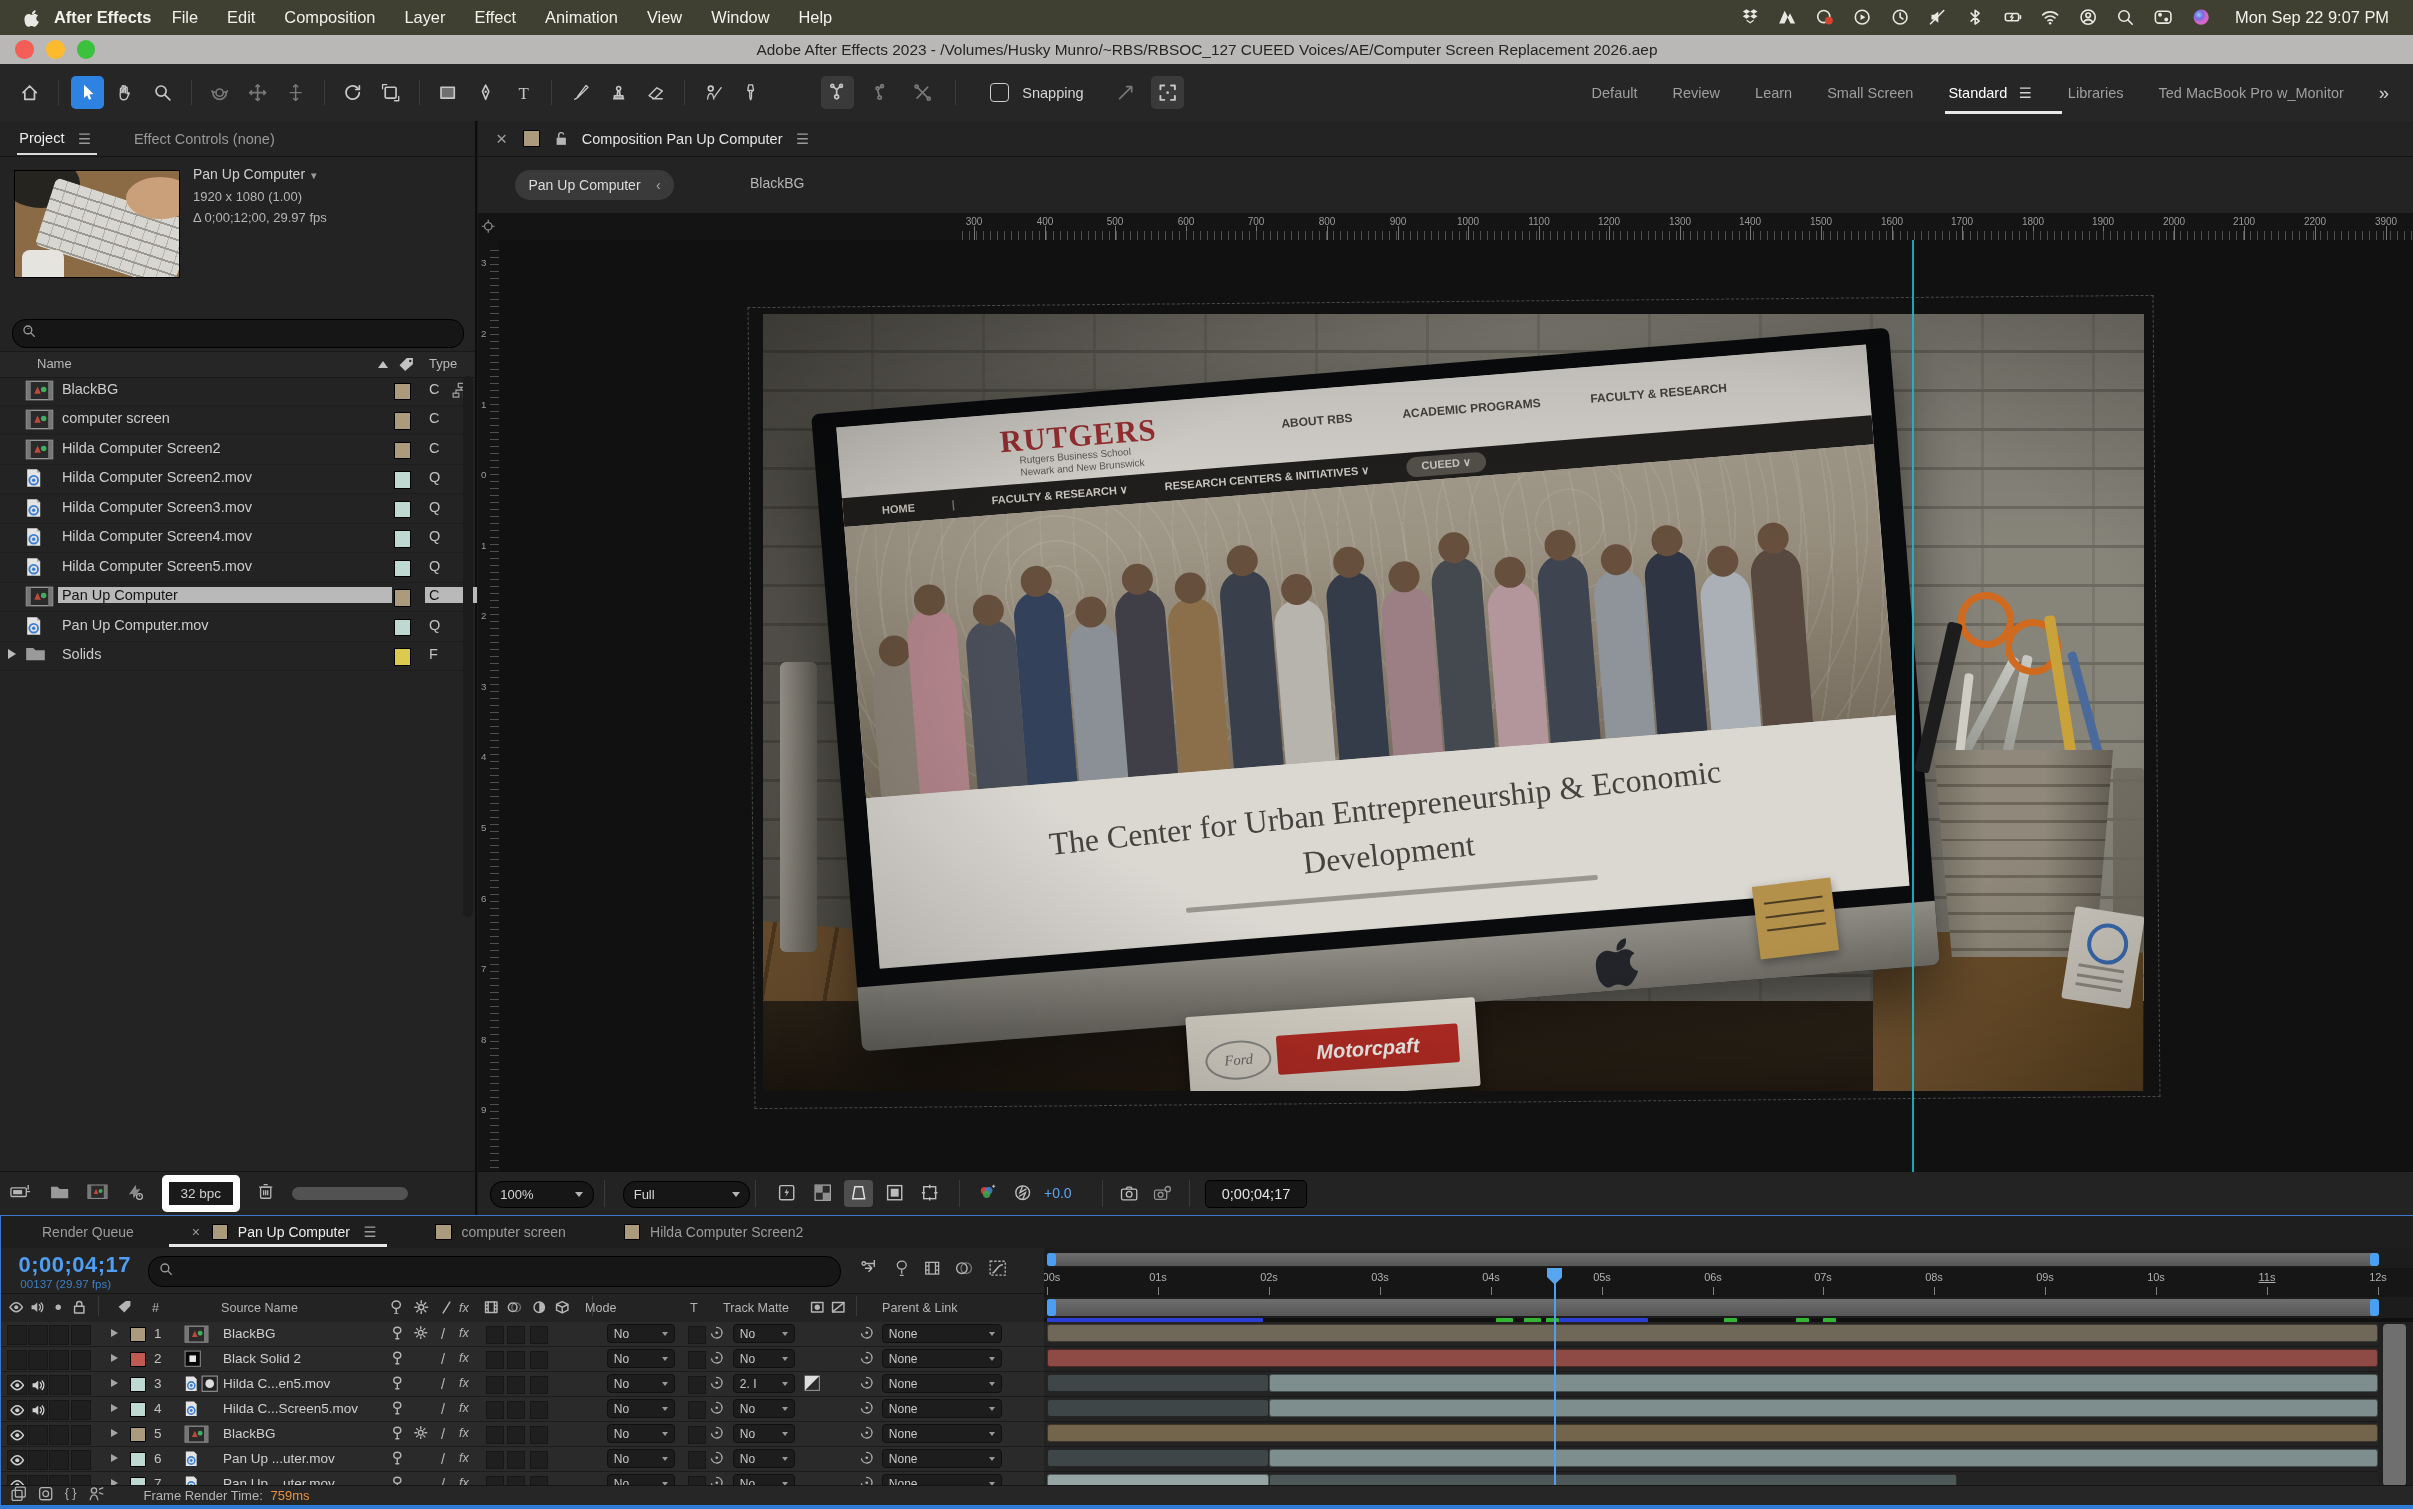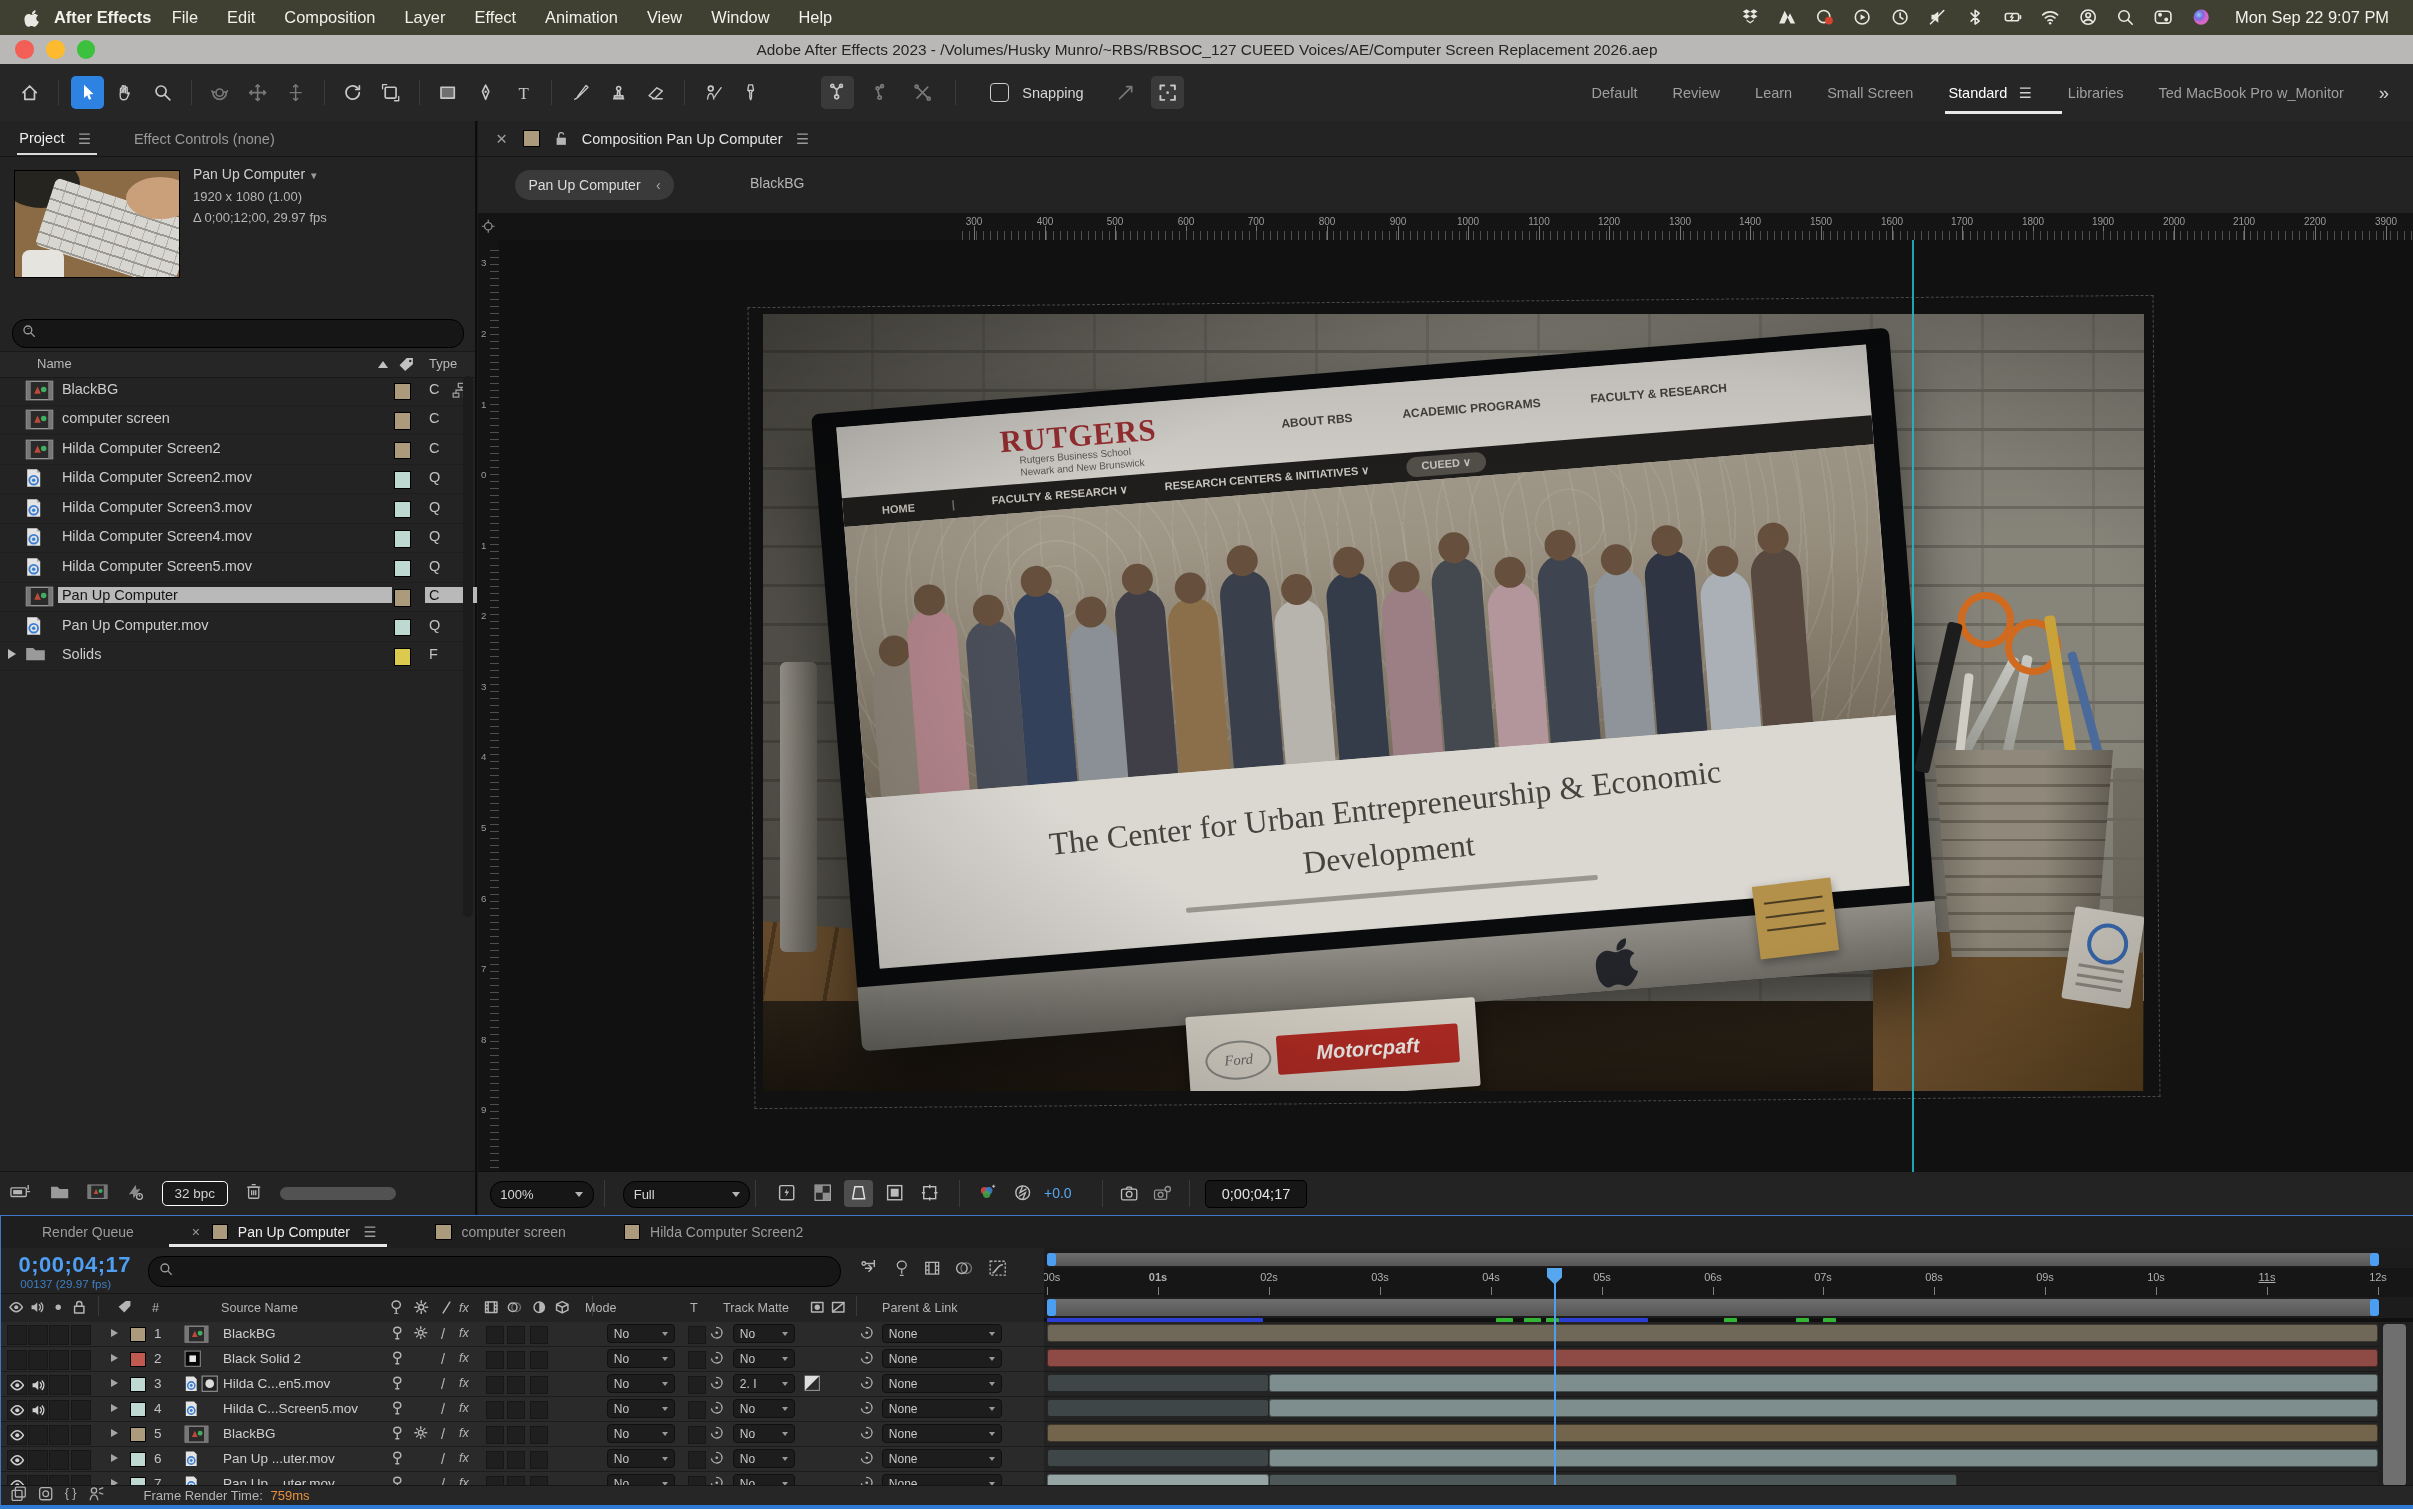--- a/index.html
+++ b/index.html
@@ -64,21 +64,21 @@
   .prow .pexp{position:absolute;left:7.7px;top:7.7px;width:0;height:0;border:5.8px solid transparent;border-left:8.7px solid #bbb;}
   .prow .picon{position:absolute;left:25px;top:3.9px;}
   .prow .pname{position:absolute;left:58px;top:4.8px;width:330px;white-space:nowrap;overflow:hidden;text-overflow:ellipsis;color:#cccccc;padding-left:3.9px;}
   .prow.sel .pname{background:#b9b9b9;color:#141414;}
   .prow.sel .ptypeL{background:#b9b9b9;color:#141414;}
   .prow .pchip{position:absolute;left:394px;top:6.8px;width:15.4px;height:15.4px;border:1px solid #000;}
   .prow .ptypeL{position:absolute;left:425px;top:4.8px;width:48px;color:#c2c2c2;padding-left:3.9px;}
   .prow .pflow{position:absolute;left:452px;top:5.8px;}
   #proj-scroll{position:absolute;right:1.9px;top:255px;width:9.7px;height:541px;background:#1c1c1c;border-radius:4.8px;}
   #proj-bottom{position:absolute;left:0;bottom:0;right:0;height:43px;background:#232323;border-top:1px solid #151515;display:flex;align-items:center;gap:17.4px;padding-left:9.7px;color:#b5b5b5;}
-  #bpc{border:1px solid #ffffff;border-radius:4.8px;background:#1a1a1a;padding:3.9px 11.6px;font-size:13.5px;color:#d0d0d0;}
+  #bpc{border:7px solid #ffffff;border-radius:4.8px;background:#1a1a1a;padding:3.9px 11.6px;font-size:13.5px;color:#d0d0d0;}
   #proj-progress{width:116px;height:13.5px;border-radius:6.8px;background:#525252;}
   
   #comp-panel{position:absolute;left:478px;top:0;right:0;height:1094px;background:#232323;}
   #comp-tabs{position:absolute;left:0;top:0;right:0;height:35px;border-bottom:1px solid #161616;display:flex;align-items:center;font-size:14.5px;}
   #comp-tabs .x{color:#9a9a9a;margin-left:17.4px;font-size:14.5px;}
   .chip{display:inline-block;width:15.4px;height:15.4px;background:#ac9a7c;border:1px solid #000;margin-left:15.4px;}
   #comp-tabs .title{color:#e4e4e4;margin-left:13.5px;}
   #crumbbar{position:absolute;left:0;top:35px;right:0;height:57px;}
   #crumb-pill{position:absolute;left:37px;top:13.5px;height:30px;background:#3a3a3a;border-radius:15.4px;display:flex;align-items:center;padding:0 13.5px;font-size:14px;color:#dcdcdc;}
   #crumb-pill .lt{margin-left:15.4px;color:#aaa;}
@@ -1427,21 +1427,21 @@
         </div>
       </div>
 
     <div id="tl-right">
       <div class="wabar" style="top:4.8px;"></div>
       <span class="wacap" style="left:2.9px;top:4.8px;"></span>
       <span class="wacap" style="left:1326px;top:4.8px;"></span>
       <div id="tl-ruler">
           <div class="trlab" style="left: 2.9px;">0:00s</div>
           <div class="trtick" style="left: 2.9px;"></div>
-          <div class="trlab" style="left: 114px; font-weight: bold;">01s</div>
+          <div class="trlab" style="left: 114px;">01s</div>
           <div class="trtick" style="left: 114px;"></div>
           <div class="trlab" style="left: 225px;">02s</div>
           <div class="trtick" style="left: 225px;"></div>
           <div class="trlab" style="left: 336px;">03s</div>
           <div class="trtick" style="left: 336px;"></div>
           <div class="trlab" style="left: 447px;">04s</div>
           <div class="trtick" style="left: 447px;"></div>
           <div class="trlab" style="left: 558px;">05s</div>
           <div class="trtick" style="left: 558px;"></div>
           <div class="trlab" style="left: 669px;">06s</div>

